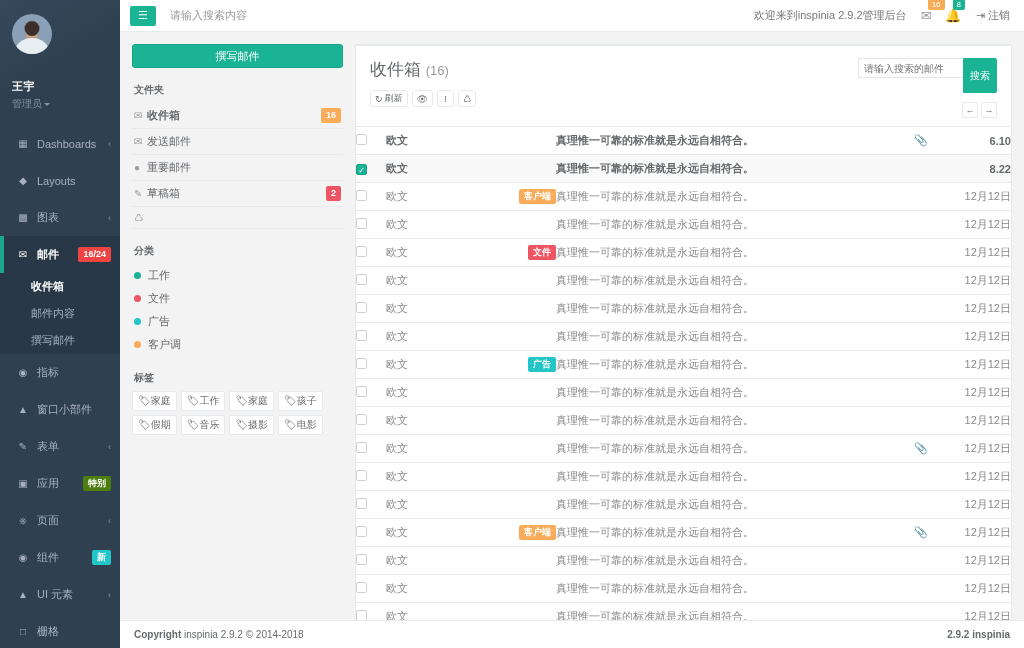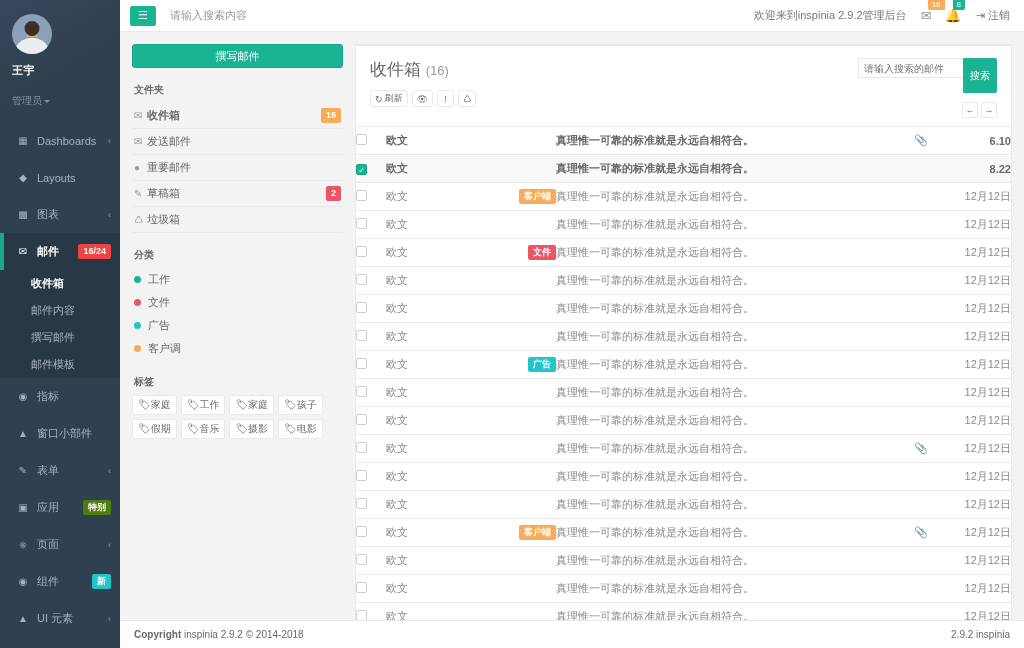--- a/index.html
+++ b/index.html
@@ -18,22 +18,22 @@
              background:linear-gradient(150deg,#37485b 0%,#2f4050 55%); }
   .avatar { width:40px; height:40px; border-radius:50%; overflow:hidden;
             background:#8aa0b6; position:relative; }
   .avatar .head { position:absolute; left:50%; top:7px; transform:translateX(-50%);
             width:15px; height:15px; border-radius:50%; background:#3c2f28; }
   .avatar .body { position:absolute; left:50%; bottom:-4px; transform:translateX(-50%);
             width:34px; height:20px; border-radius:50% 50% 0 0 / 70% 70% 0 0;
             background:#e9eef2; }
   .avatar .neck { position:absolute; left:50%; top:19px; transform:translateX(-50%);
             width:11px; height:10px; background:#c99f82; }
-  .pname { color:#fff; font-weight:bold; font-size:11px; margin-top:9px; letter-spacing:.5px;}
-  .prole { color:#8095a8; font-size:10px; margin-top:16px; }
+  .pname { color:#fff; font-weight:bold; font-size:11px; margin-top:25px; letter-spacing:.5px;}
+  .prole { color:#8095a8; font-size:10px; margin-top:3px; }
   .prole .caret { display:inline-block; border-left:3px solid transparent;
             border-right:3px solid transparent; border-top:3px solid #8095a8;
             margin-left:2px; vertical-align:middle; }
 
   .nav-item { display:flex; align-items:center; height:37px; padding:0 9px 0 12px;
               color:#a7b1c2; font-size:11px; position:relative; cursor:pointer;
               border-left:4px solid transparent; }
   .nav-item .ic { width:14px; margin-right:7px; flex:0 0 14px; text-align:center;
               font-size:10px; color:#a7b1c2; line-height:1; }
   .nav-item .lbl { flex:1; white-space:nowrap; overflow:hidden; }
@@ -118,21 +118,21 @@
   td.c-date { width:70px; text-align:right; padding-right:14px; font-size:10px; }
   .chk { width:11px; height:11px; border:1px solid #cfcfcf; background:#fff;
          border-radius:2px; display:inline-block; }
   .chk.ck { background:#1ab394; border-color:#17a085; color:#fff; font-size:8px;
          text-align:center; line-height:11px; }
   .mlabel { font-size:9px; color:#fff; padding:1px 5px; border-radius:2px;
          display:inline-block; font-weight:bold; }
 
   .footer { background:#fff; border-top:1px solid #e7eaec; padding:8px 14px;
             display:flex; font-size:10px; flex:0 0 auto; }
-  .footer .right { margin-left:auto; font-weight:normal; color:#676a6c;text-align:right; }
+  .footer .right { margin-left:auto; font-weight:bold; color:#676a6c;text-align:right; }
   .footer b { color:#676a6c; }
 </style>
 </head>
 <body>
 
 <div id="app">
 
   <div class="navside">
     <div class="profile">
       <div class="avatar">
@@ -162,21 +162,20 @@
         </div>
         <div class="nav-item active">
           <span class="ic">✉</span>
           <span class="lbl">邮件</span>
           <span class="badge" style="background:#ef4444;">16/24</span>
         </div>
         <div class="submenu">
           <div class="sub-item on">收件箱</div>
           <div class="sub-item">邮件内容</div>
           <div class="sub-item">撰写邮件</div>
-          <div class="sub-item">邮件模板</div>
         </div>
         <div class="nav-item">
           <span class="ic">◉</span>
           <span class="lbl">指标</span>
         </div>
         <div class="nav-item">
           <span class="ic">▲</span>
           <span class="lbl">窗口小部件</span>
         </div>
         <div class="nav-item">
@@ -250,21 +249,20 @@
               <span class="fi">●</span>
               <span class="fl">重要邮件</span>
             </div>
             <div class="folder">
               <span class="fi">✎</span>
               <span class="fl">草稿箱</span>
               <span class="badge" style="background:#ed5565">2</span>
             </div>
             <div class="folder">
               <span class="fi">♺</span>
-              <span class="fl">垃圾箱</span>
             </div>
           </div>
         <div class="sec-title">分类</div>
         <div id="cat-list">
             <div class="cat">
               <span class="dot" style="background:#1ab394"></span>
               <span>工作</span>
             </div>
             <div class="cat">
               <span class="dot" style="background:#ed5565"></span>

